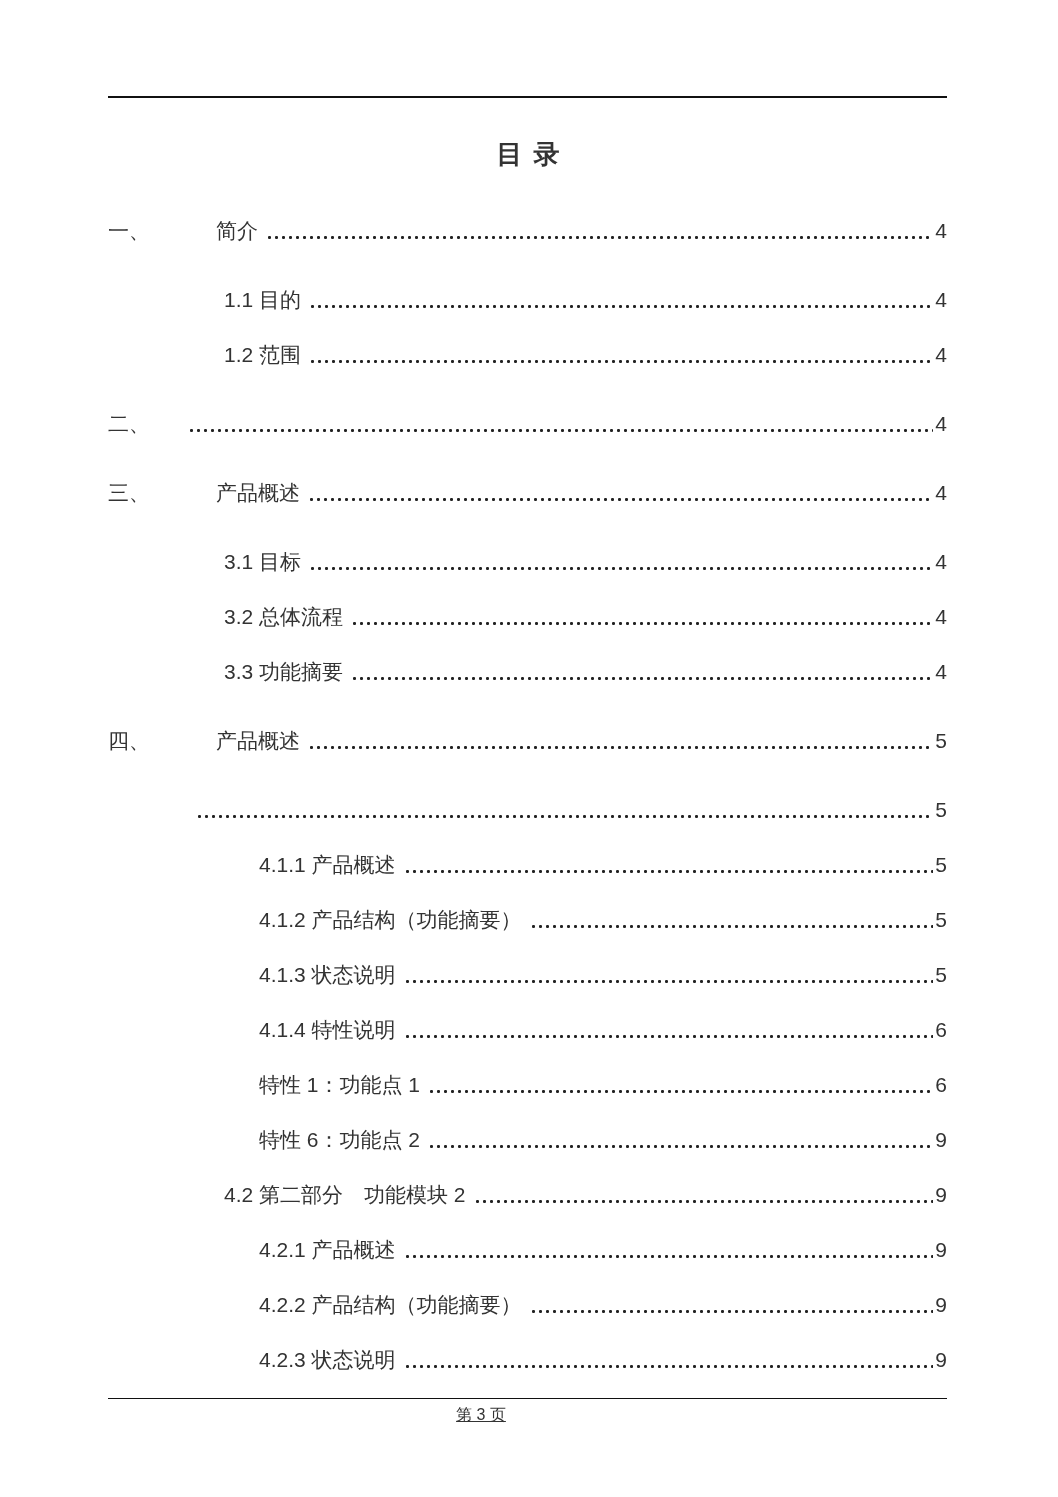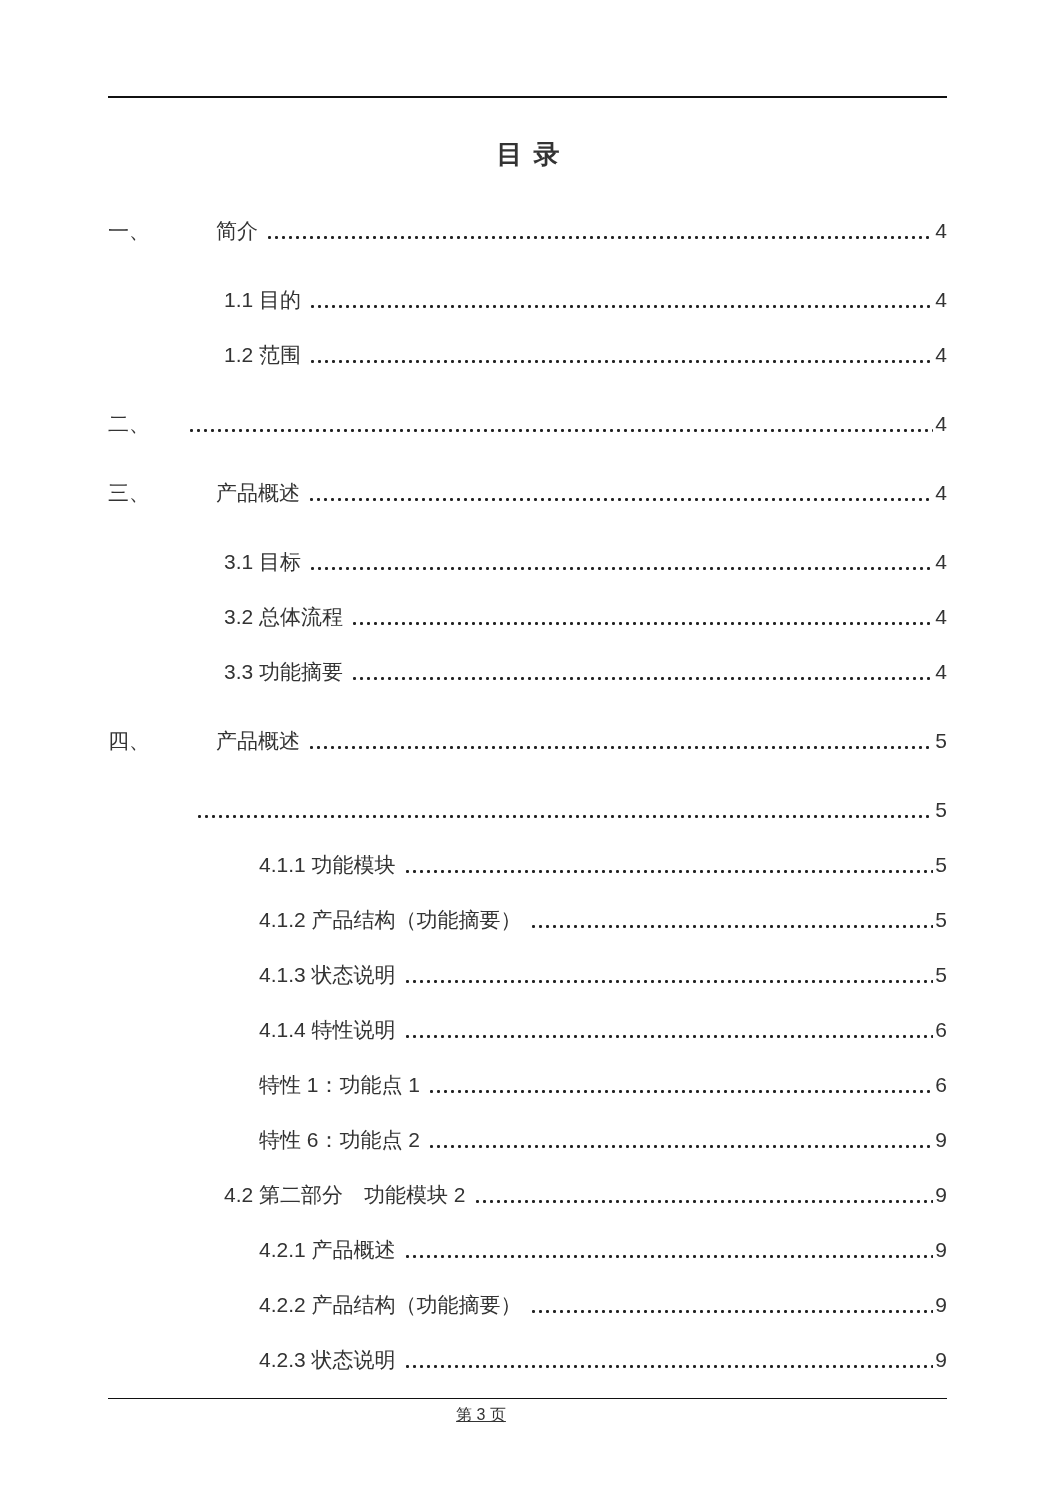--- a/index.html
+++ b/index.html
@@ -146,21 +146,21 @@
     <span class="leader"></span>
     <span class="pagenum">5</span>
   </div>
       <div class="toc-row l2">
 
     <span class="leader"></span>
     <span class="pagenum">5</span>
   </div>
       <div class="toc-row l3">
 
-    <span class="label">4.1.1 功能模块</span>
+    <span class="label">4.1.1 产品概述</span>
     <span class="leader"></span>
     <span class="pagenum">5</span>
   </div>
       <div class="toc-row l3">
 
     <span class="label">4.1.2 产品结构（功能摘要）</span>
     <span class="leader"></span>
     <span class="pagenum">5</span>
   </div>
       <div class="toc-row l3">

